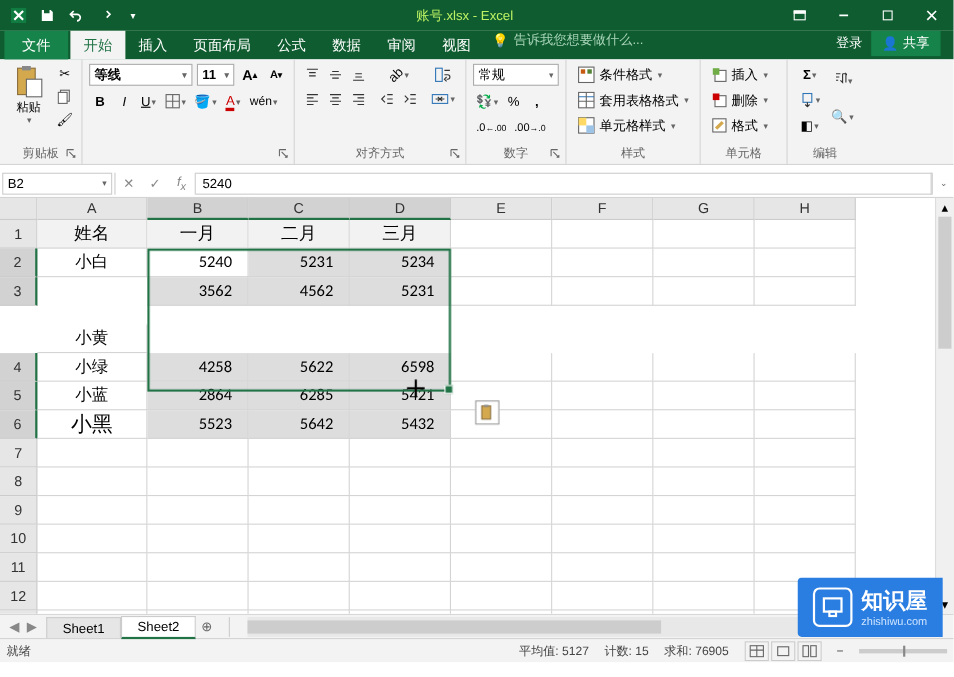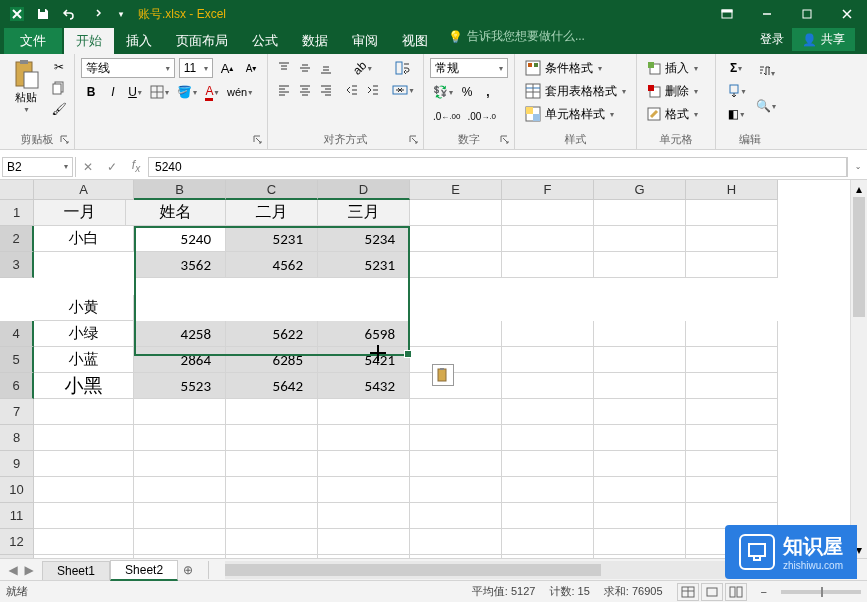--- a/index.html
+++ b/index.html
@@ -3,21 +3,21 @@
 <meta charset="utf-8">
 <style>
 * { margin: 0; padding: 0; box-sizing: border-box; font-family: "Microsoft YaHei", "SimSun", sans-serif; }
 body { width: 867px; height: 615px; background: #fff; overflow: hidden; position: relative; font-size: 12px; }
 
 
 .title-bar { height: 28px; background: #0e5c2f; display: flex; align-items: center; color: #fff; font-size: 12px; }
 .title-bar .qat { display: flex; align-items: center; gap: 4px; padding: 0 6px; }
 .title-bar .qat-item { width: 22px; height: 22px; display: flex; align-items: center; justify-content: center; cursor: pointer; }
 .title-bar .qat-item svg { fill: #fff; }
-.title-bar .title-text { flex: 1; color: #eab308; }
+.title-bar .title-text { flex: 1; text-align: center; color: #bef264; }
 .title-bar .win-controls { display: flex; }
 .title-bar .win-btn { width: 40px; height: 28px; display: flex; align-items: center; justify-content: center; cursor: pointer; }
 .title-bar .win-btn svg { stroke: #fff; fill: none; }
 
 
 .ribbon-tabs { height: 26px; background: #0e5c2f; display: flex; align-items: flex-start; padding: 0 4px; color: #fff; }
 .ribbon-tabs .rtab { padding: 4px 12px; cursor: pointer; font-size: 13px; }
 .ribbon-tabs .rtab.active { background: #f3f3f3; color: #217346; }
 .ribbon-tabs .rtab.file { background: #16844a; padding: 4px 16px; margin-right: 2px; }
 .ribbon-tabs .tell-me { margin-left: 8px; color: #a8d4b8; display: flex; align-items: center; gap: 4px; font-size: 12px; }
@@ -30,21 +30,21 @@
 .rgroup-label { text-align: center; color: #666; font-size: 11px; margin-top: auto; padding-top: 2px; }
 .rgroup-launcher { position: absolute; right: 2px; bottom: 2px; width: 14px; height: 14px; display:flex; align-items:center; justify-content:center; cursor:pointer; }
 .rgroup-content { display: flex; gap: 4px; flex: 1; }
 
 .clipboard-big { display: flex; flex-direction: column; align-items: center; width: 40px; cursor: pointer; }
 .clipboard-big .icon { width: 32px; height: 32px; }
 .clipboard-side { display: flex; flex-direction: column; gap: 3px; }
 .small-btn { width: 18px; height: 18px; display: flex; align-items: center; justify-content: center; cursor: pointer; }
 
 .font-group-content { display: flex; flex-direction: column; gap: 4px; width: 180px; }
-.font-row1 { display: flex; gap: 4px; align-items: flex-start; }
+.font-row1 { display: flex; gap: 4px; align-items: flex-start; font-weight: bold; }
 .font-name { border: 1px solid #ababab; background: #fff; padding: 1px 4px; width: 100px; height: 20px; display:flex; align-items:center; justify-content:space-between; cursor:pointer; }
 .font-size { border: 1px solid #ababab; background: #fff; padding: 1px 4px; width: 36px; height: 20px; display:flex; align-items:center; justify-content:space-between; cursor:pointer; }
 .font-row2 { display: flex; gap: 2px; align-items: center; }
 .rbtn { min-width: 20px; height: 20px; display: flex; align-items: center; justify-content: center; cursor: pointer; border: 1px solid transparent; padding: 0 2px; }
 .dd { font-size: 8px; color: #666; margin-left: 1px; }
 
 .align-content { display: flex; gap: 6px; }
 .align-col { display: flex; flex-direction: column; gap: 2px; }
 .align-row { display: flex; gap: 1px; }
 
@@ -55,21 +55,21 @@
 .style-btn { display: flex; align-items: center; gap: 4px; cursor: pointer; padding: 1px 4px; min-width: 100px; height: 20px; }
 
 .cells-content { display: flex; flex-direction: column; gap: 3px; }
 .cell-btn { display: flex; align-items: center; gap: 4px; cursor: pointer; padding: 1px 4px; height: 20px; min-width: 66px; }
 
 .edit-content { display: flex; gap: 4px; }
 .edit-col { display: flex; flex-direction: column; gap: 3px; }
 
 
 .formula-bar { height: 26px; border-bottom: 1px solid #d4d4d4; display: flex; align-items: center; background: #fff; margin-top: 4px; }
-.name-box { width: 71px; border: 1px solid #ccc; height: 20px; margin: 0 2px; background: #fff; display:flex; align-items:center; padding: 0 4px; justify-content: space-between; }
+.name-box { width: 100px; border: 1px solid #ccc; height: 20px; margin: 0 2px; background: #fff; display:flex; align-items:center; padding: 0 4px; justify-content: space-between; }
 .fb-btns { display: flex; border-left: 1px solid #ccc; border-right: 1px solid #ccc; height: 20px; }
 .fb-btn { width: 24px; display: flex; align-items: center; justify-content: center; cursor: pointer; color: #888; }
 .formula-input { flex: 1; border: 1px solid #ccc; border-left: none; height: 20px; padding: 0 6px; display:flex; align-items:center; }
 .fb-expand { width: 20px; height: 20px; display:flex; align-items:center; justify-content:center; border-left: 1px solid #ccc; cursor:pointer; }
 
 
 .grid-area { position: relative; height: 378px; overflow: hidden; background: #fff; }
 .col-headers { display: flex; position: sticky; top: 0; }
 .row-header-corner { width: 34px; height: 20px; background: #e6e6e6; border-right: 1px solid #ccc; border-bottom: 1px solid #ccc; }
 .col-header { height: 20px; background: #e6e6e6; border-right: 1px solid #ccc; border-bottom: 1px solid #ccc; text-align: center; line-height: 20px; font-size: 13px; color: #333; }
@@ -568,22 +568,22 @@
     <div class="col-header col-C sel">C</div>
     <div class="col-header col-D sel">D</div>
     <div class="col-header col-E">E</div>
     <div class="col-header col-F">F</div>
     <div class="col-header col-G">G</div>
     <div class="col-header col-H">H</div>
   </div>
   <div class="grid-rows" id="grid-rows">
       <div class="grid-row">
         <div class="row-header">1</div>
+        <div class="cell c-A header-cell">姓名</div>
         <div class="cell c-B header-cell">一月</div>
-        <div class="cell c-A header-cell">姓名</div>
         <div class="cell c-C header-cell">二月</div>
         <div class="cell c-D header-cell">三月</div>
         <div class="cell c-E"></div>
         <div class="cell c-F"></div>
         <div class="cell c-G"></div>
         <div class="cell c-H"></div>
       </div>
       <div class="grid-row">
         <div class="row-header sel">2</div>
         <div class="cell c-A" style="font-size: 15px;">小白</div>

